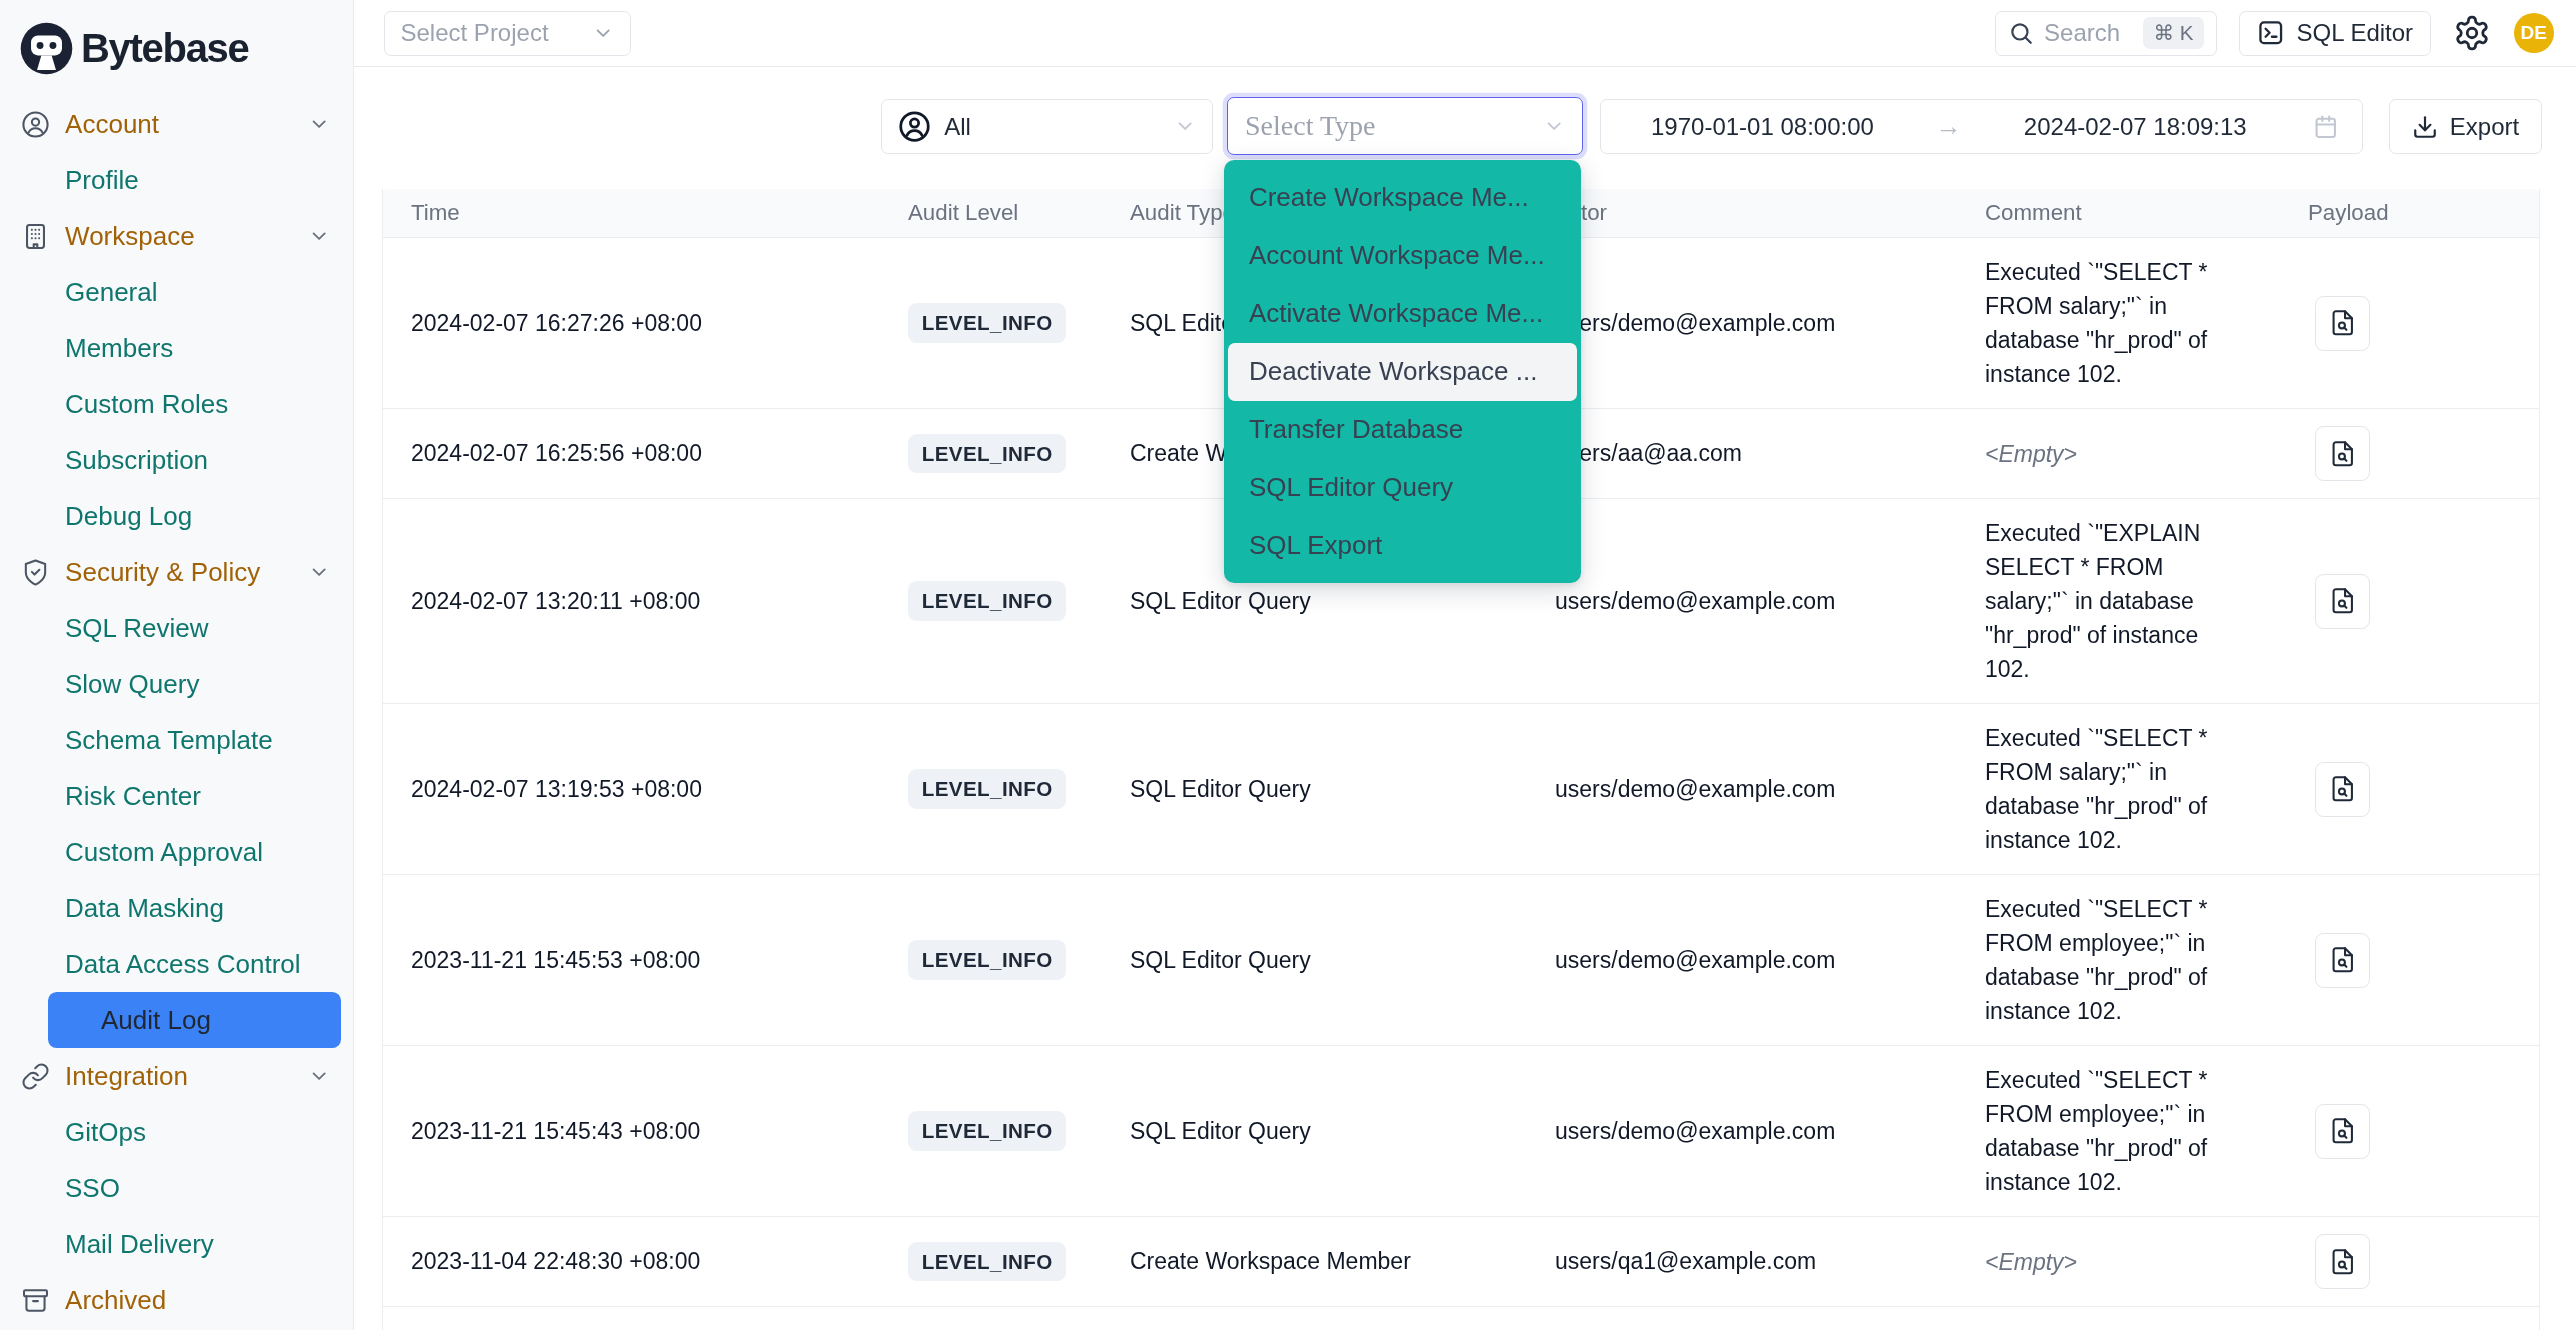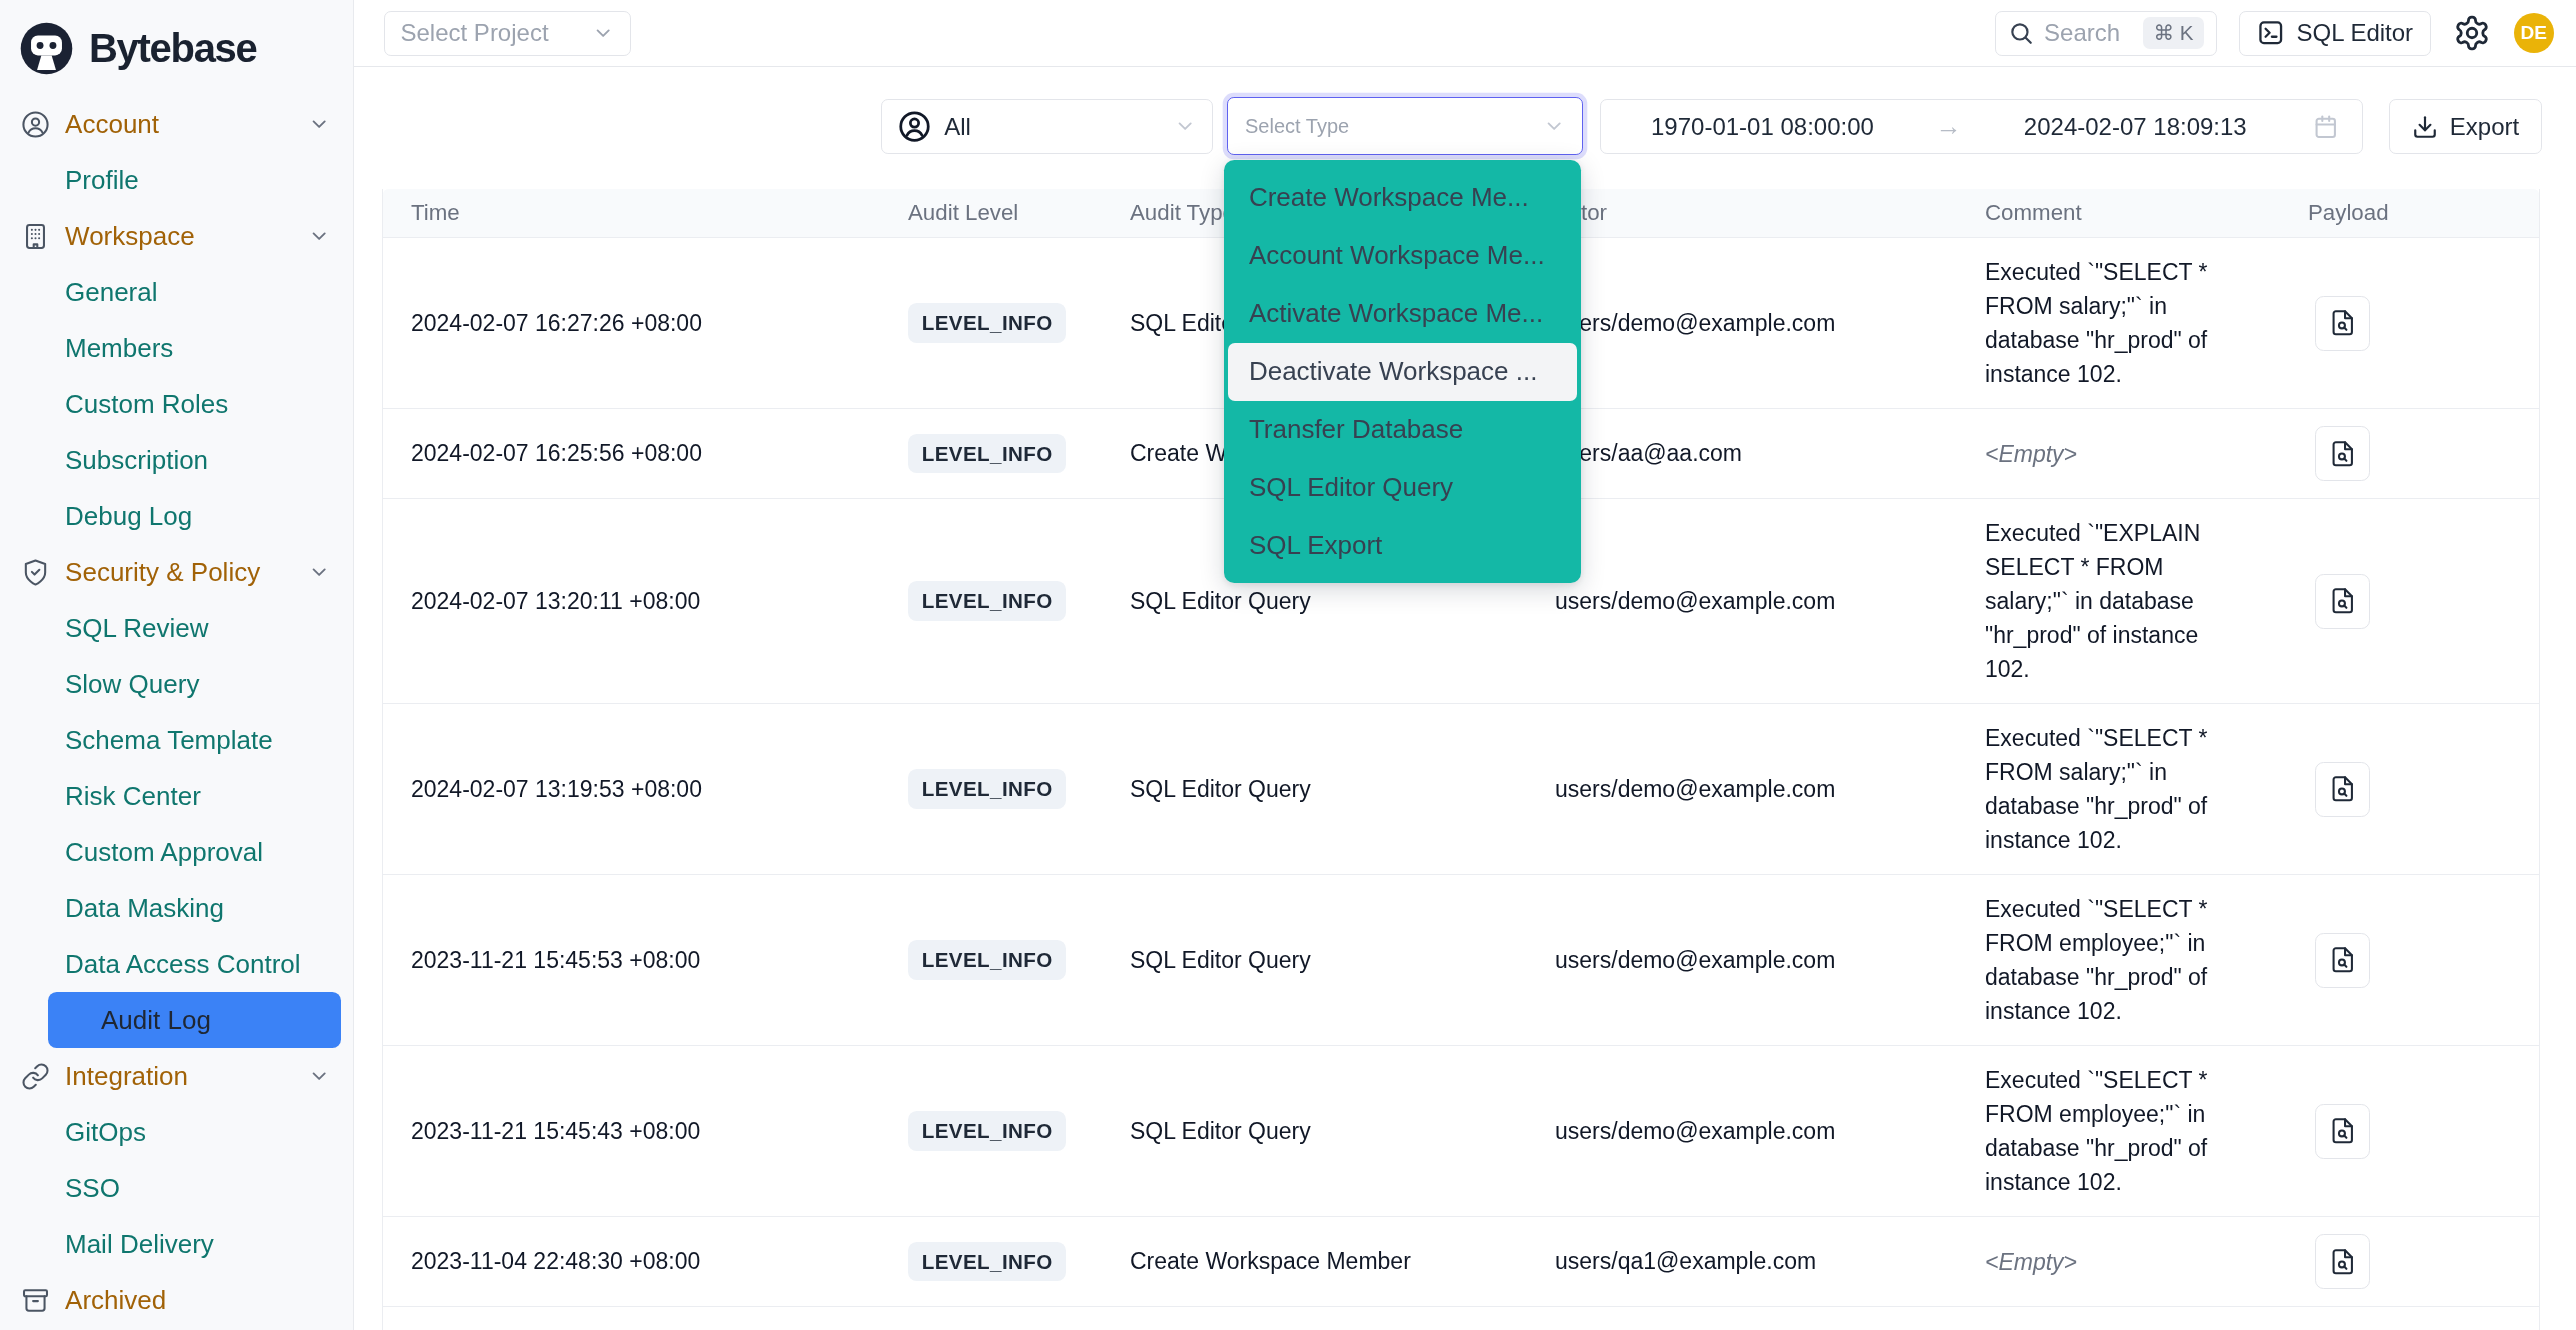--- a/index.html
+++ b/index.html
@@ -2,21 +2,21 @@
 <html style="font-size:13.7px"><head>
 <meta charset="utf-8">
 <style>
   * { margin:0; padding:0; box-sizing:border-box; }
   html,body { width:2576px; height:1330px; overflow:hidden; background:#fff;
     font-family:"Liberation Sans", sans-serif; color:#111827; }
 
   
   .sidebar { position:absolute; left:0; top:0; width:354px; height:1330px;
     background:#f8f9fb; border-right:0.9px solid #e8eaee; }
-  .logo { display:flex; align-items:center; gap:15px; padding:13.7px 19px; height:96px; }
+  .logo { display:flex; align-items:center; gap:7px; padding:13.7px 19px; height:96px; }
   .logo-text { font-size:40px; font-weight:800; color:#1a2230; letter-spacing:-1.3px; }
   .nav { padding:0 12px; }
   .nav-row { display:flex; align-items:center; height:56px; border-radius:8.6px;
     padding:0 10.3px 0 8.6px; cursor:pointer; }
   .nav-row .nicon { width:29px; height:29px; flex:0 0 29px; margin-right:15.5px; color:#4b5563; }
   .nav-section-label { font-size:26px; color:#a16207; font-weight:500; }
   .nav-chevron { margin-left:auto; width:22.3px; height:22.3px; color:#6b7280; }
   .nav-item { display:flex; align-items:center; height:56px; border-radius:8.6px;
     padding-left:53px; font-size:26px; color:#0f766e; cursor:pointer; }
   .nav-item.active { background:#3b82f6; color:#1f2733;margin-left:36px; }
@@ -44,21 +44,21 @@
     cursor:pointer; }
 
   
   .filter-all { position:absolute; left:527px; top:99px; width:332px; height:55px;
     padding:0 15.5px; gap:13.7px; font-size:24px; color:#1f2937; }
   .filter-all .picon { width:33px; height:33px; color:#111827; }
   .filter-all .cv, .filter-type .cv { margin-left:auto; width:22.3px; height:22.3px; color:#c2c7d1; }
   .filter-type { position:absolute; left:873px; top:97px; width:356px; height:58px;
     display:flex; align-items:center; padding:0 17px; background:#fff; border-radius:6.9px;
     border:1.7px solid #5f62f0; box-shadow:0 0 0 4.3px rgba(99,102,241,.22); cursor:pointer; }
-  .filter-type .ph { color:#9ca3af; font-size:20px; }
+  .filter-type .ph { color:#9ca3af; font-size:28px;font-family:Liberation Serif, serif; }
   .date-range { position:absolute; left:1246px; top:99px; width:763px; height:55px;
     display:flex; align-items:center; border:0.9px solid #e3e5ea; border-radius:6.9px;
     padding:0 22.3px 0 50px; font-size:24px; color:#1f2937; background:#fff; cursor:pointer; }
   .date-range .arrow { color:#b6bcc6; font-size:26px; margin:0 62px; }
   .date-range .calicon { margin-left:auto; width:27.5px; height:27.5px; color:#c2c7d1; }
   .export-btn { position:absolute; left:2035px; top:99px; width:153px; height:55px;
     justify-content:center; gap:12px; font-size:24px; color:#1f2937; }
   .export-btn .dicon { width:26px; height:26px; color:#1f2937; }
 
   

